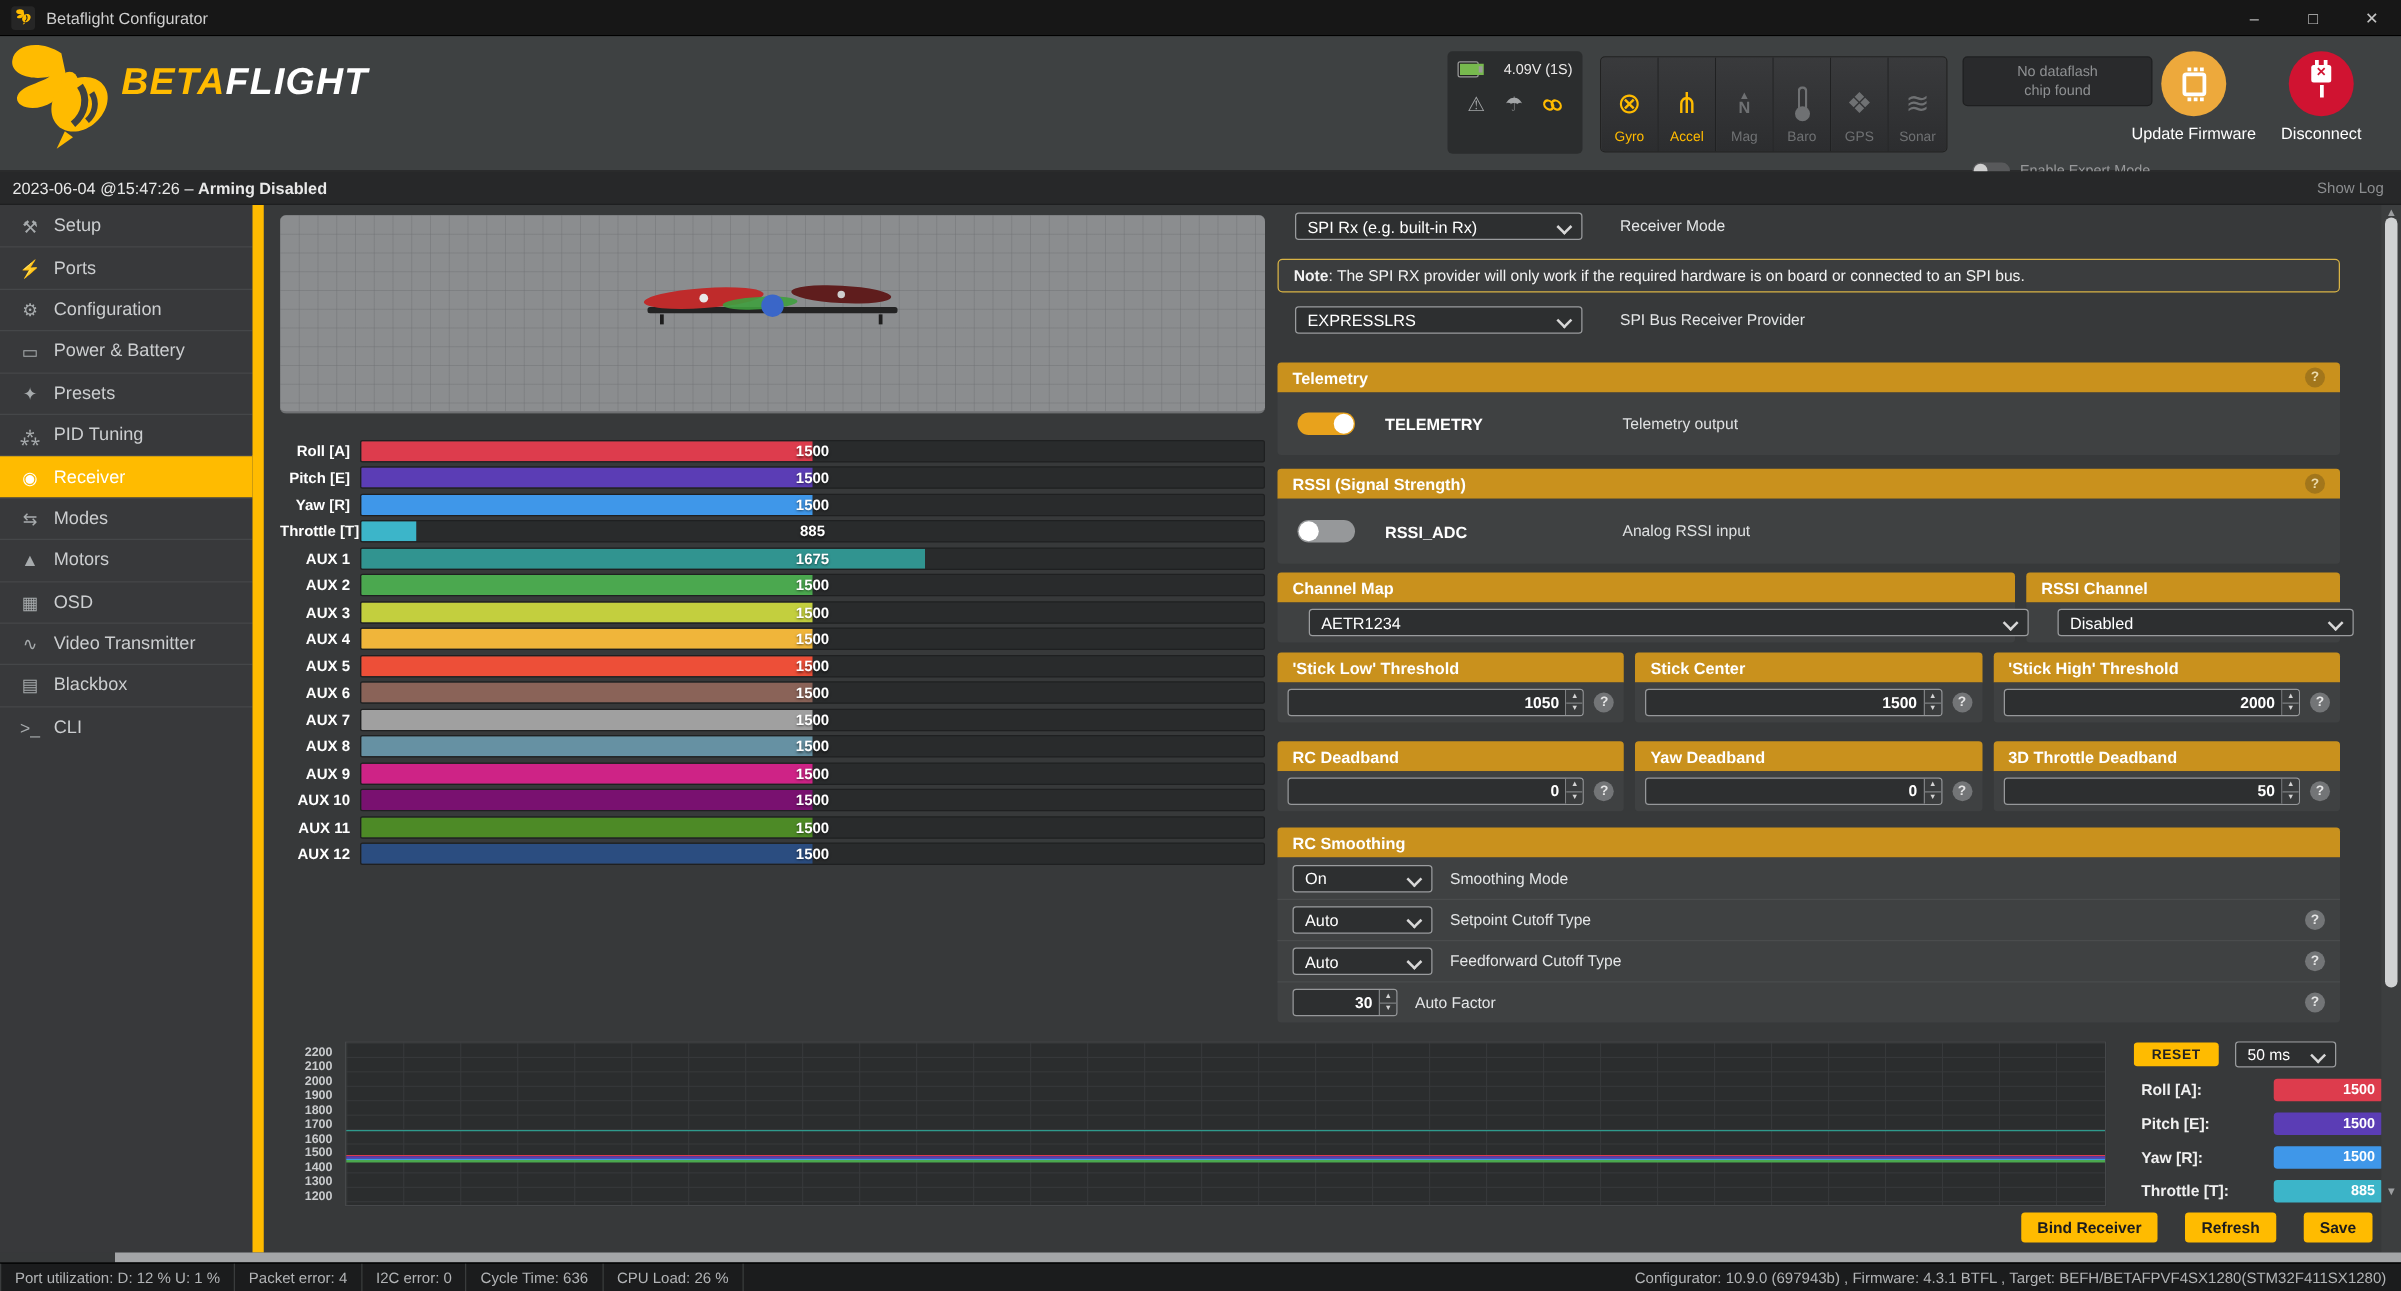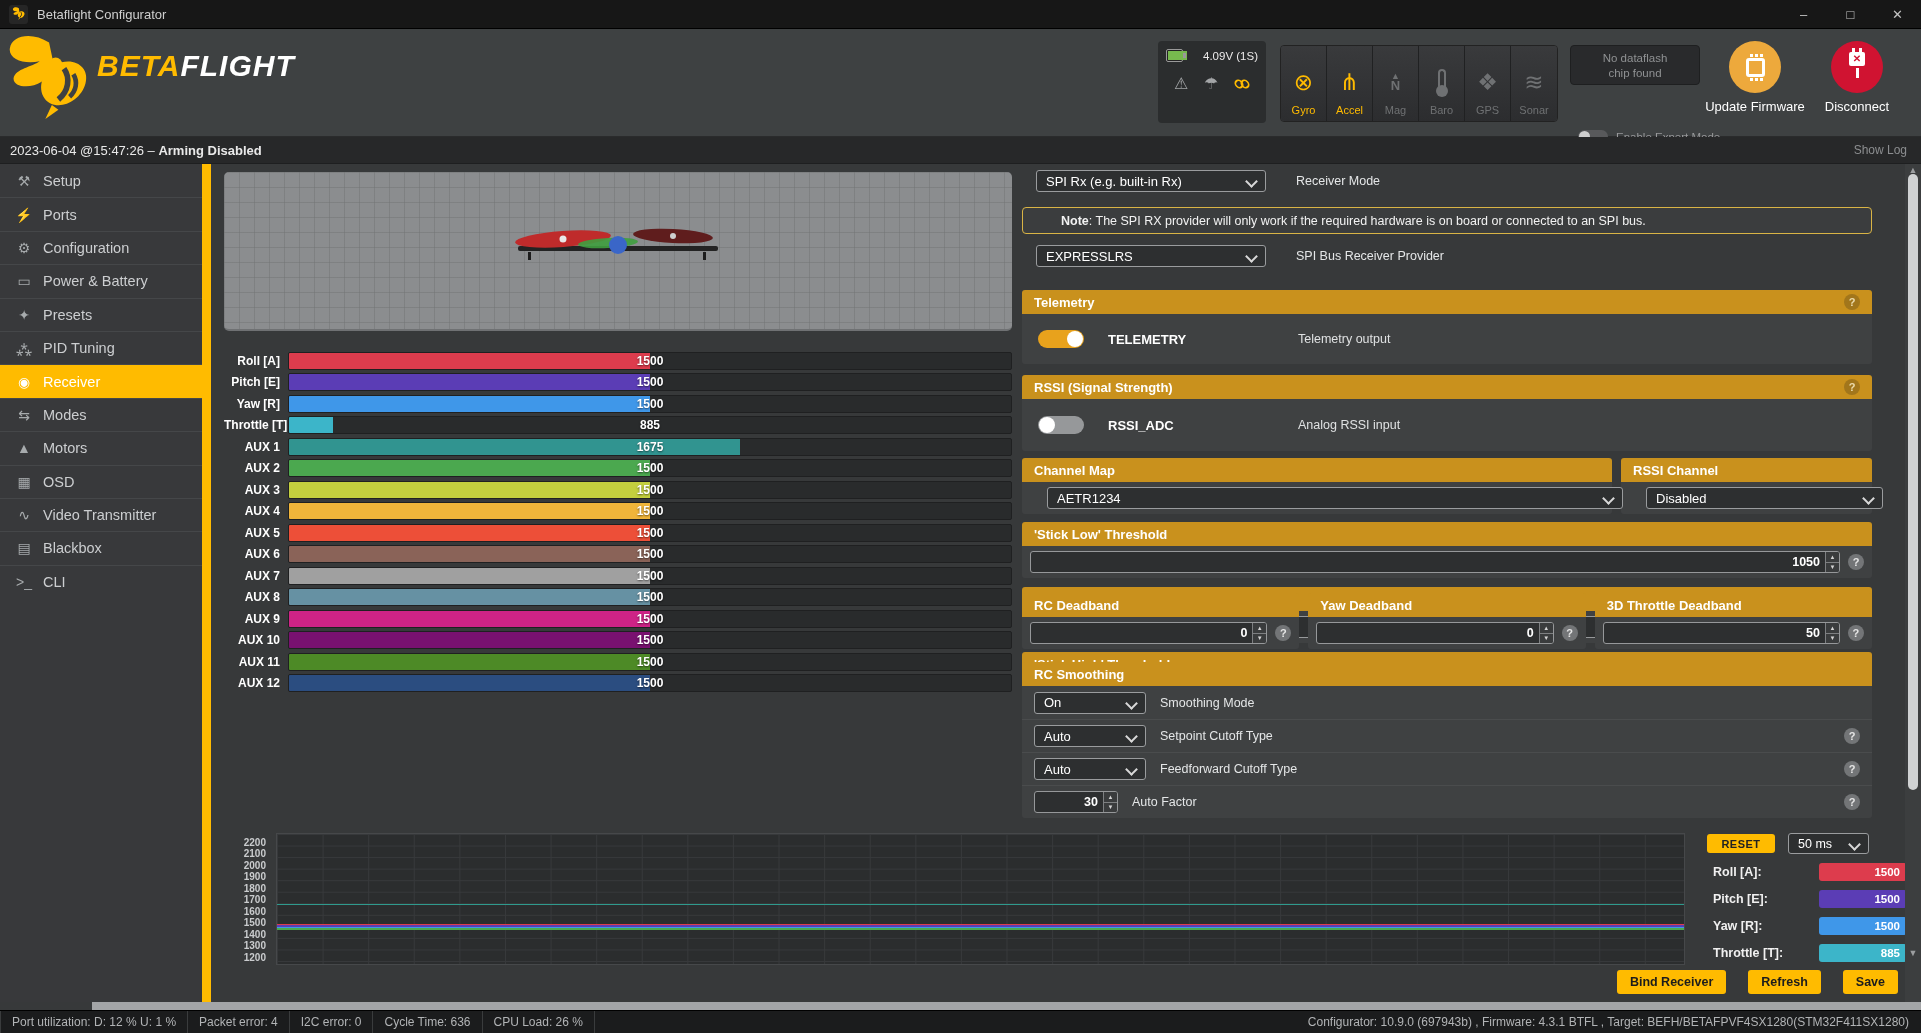--- a/index.html
+++ b/index.html
@@ -52,21 +52,21 @@
   .sensor.active { color:#ffbb00; }
   .sensor-icon { height:42px; display:flex; flex-direction:column; align-items:center; justify-content:center; font-size:23px; }
   .sensor-label { font-size:11px; margin-top:1px; }
   .mag-tri { display:block; font-size:9px; line-height:8px; text-align:center; }
   .mag-n { display:block; font-size:13px; font-weight:bold; line-height:12px; text-align:center; }
   .baro-stem { display:block; width:8px; height:18px; border:2px solid currentColor; border-bottom:none;
     border-radius:4px 4px 0 0; position:relative; margin-bottom:9px; }
   .baro-stem::after { content:""; position:absolute; bottom:-10px; left:-4px; width:12px; height:12px;
     background:currentColor; border-radius:50%; }
 
-  .dataflash { position:absolute; left:1570px; top:16px; width:130px; height:40px;
+  .dataflash { position:absolute; left:1570px; top:16px; width:152px; height:40px;
     background:#292a2c; border:1px solid #1e1f20; border-radius:4px; color:#8f9193;
     font-size:11.5px; text-align:center; line-height:1.3; padding-top:5px; }
   .expert-row { position:absolute; left:1578px; top:101px; display:flex; align-items:center; gap:8px; }
   .toggle-sm { position:relative; width:30px; height:13px; border-radius:7px; background:#58595b; }
   .toggle-sm::after { content:""; position:absolute; left:1px; top:1px; width:11px; height:11px; border-radius:50%; background:#cfcfcf; }
   .expert-label { font-size:11.5px; color:#98999b; }
 
   .big-btn-circle { position:absolute; width:52px; height:52px; border-radius:50%;
     display:flex; align-items:center; justify-content:center; }
   .uf-circle { left:1729px; top:12px; background:#eda93c; }
@@ -126,21 +126,21 @@
   .right-panel { position:absolute; left:811px; top:6px; width:850px; height:660px; }
   .rp-row { position:absolute; display:flex; align-items:center; }
   .dd { position:relative; height:22px; background:#2d2f30; border:1px solid #9a9c9e; border-radius:3px;
     color:#fff; font-size:13px; display:flex; align-items:center; padding:0 26px 0 9px; white-space:nowrap; }
   .dd::after { content:""; position:absolute; right:9px; top:6px; width:7px; height:7px;
     border-right:2px solid #d8d8d8; border-bottom:2px solid #d8d8d8; transform:rotate(45deg); }
   .field-label { font-size:12.5px; color:#e4e6e7; margin-left:30px; }
   .note-box { position:absolute; left:0; top:37px; width:850px; height:27px; border:1px solid #d9b445;
     border-radius:4px; background:#3b3d3e; display:flex; align-items:center; padding-left:12px;
     font-size:12.5px; color:#f2f2f2; }
-  .note-box b { margin-right:0;margin-left:26px; }
+  .note-box b { margin-right:0; }
   .section-h { height:24px; background:#c9911d; border-radius:3px 3px 0 0; display:flex; align-items:center;
     padding:0 12px; font-size:13px; font-weight:bold; color:#fff; }
   .section-h .help { margin-left:auto; }
   .help { width:16px; height:16px; border-radius:50%; background:#737577; color:#e5e5e5;
     font-size:11px; font-weight:bold; display:flex; align-items:center; justify-content:center; flex:none; }
   .help::before { content:"?"; }
   .help.on-orange { background:#a2761b; color:#ecdcae; }
   .section-b { background:#3f4142; border-radius:0 0 3px 3px; }
   .toggle { position:relative; width:46px; height:18px; border-radius:10px; flex:none; }
   .toggle.on { background:#e8a21c; }
@@ -576,21 +576,21 @@
               <span>RSSI Channel</span>
             </div>
           <div class="cm-body">
               <div class="dd">
                 <span>Disabled</span>
               </div>
             </div>
         </div>
       </div>
 
-      <div class="cols3" style="top:352px;flex-direction:column;">
+      <div class="cols3" style="top:352px;">
         <div class="col3">
           <div class="section-h">
               <span>'Stick Low' Threshold</span>
             </div>
           <div class="col-body">
             <div class="num">
                 <span class="val">1050</span>
                 <span class="spin">
                   <i>▲</i>
                   <i>▼</i>

